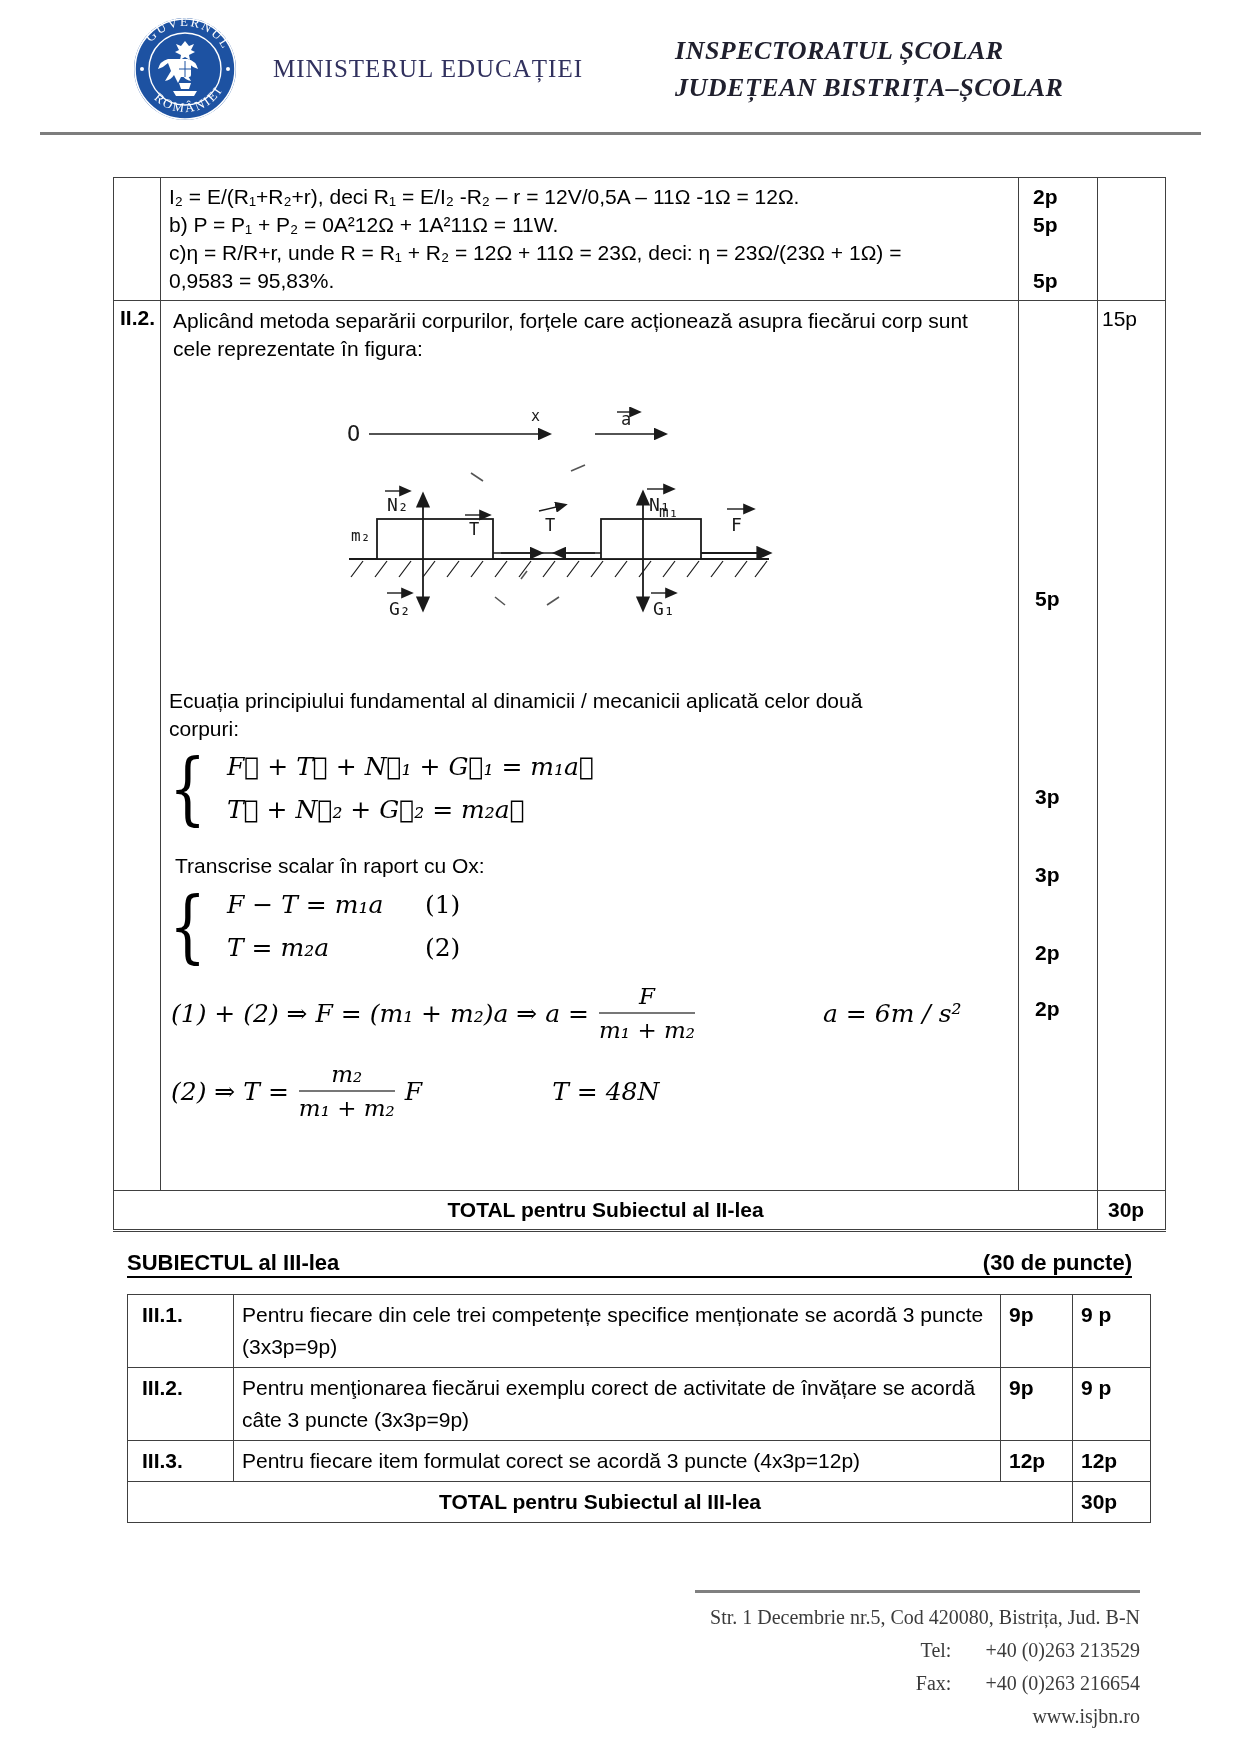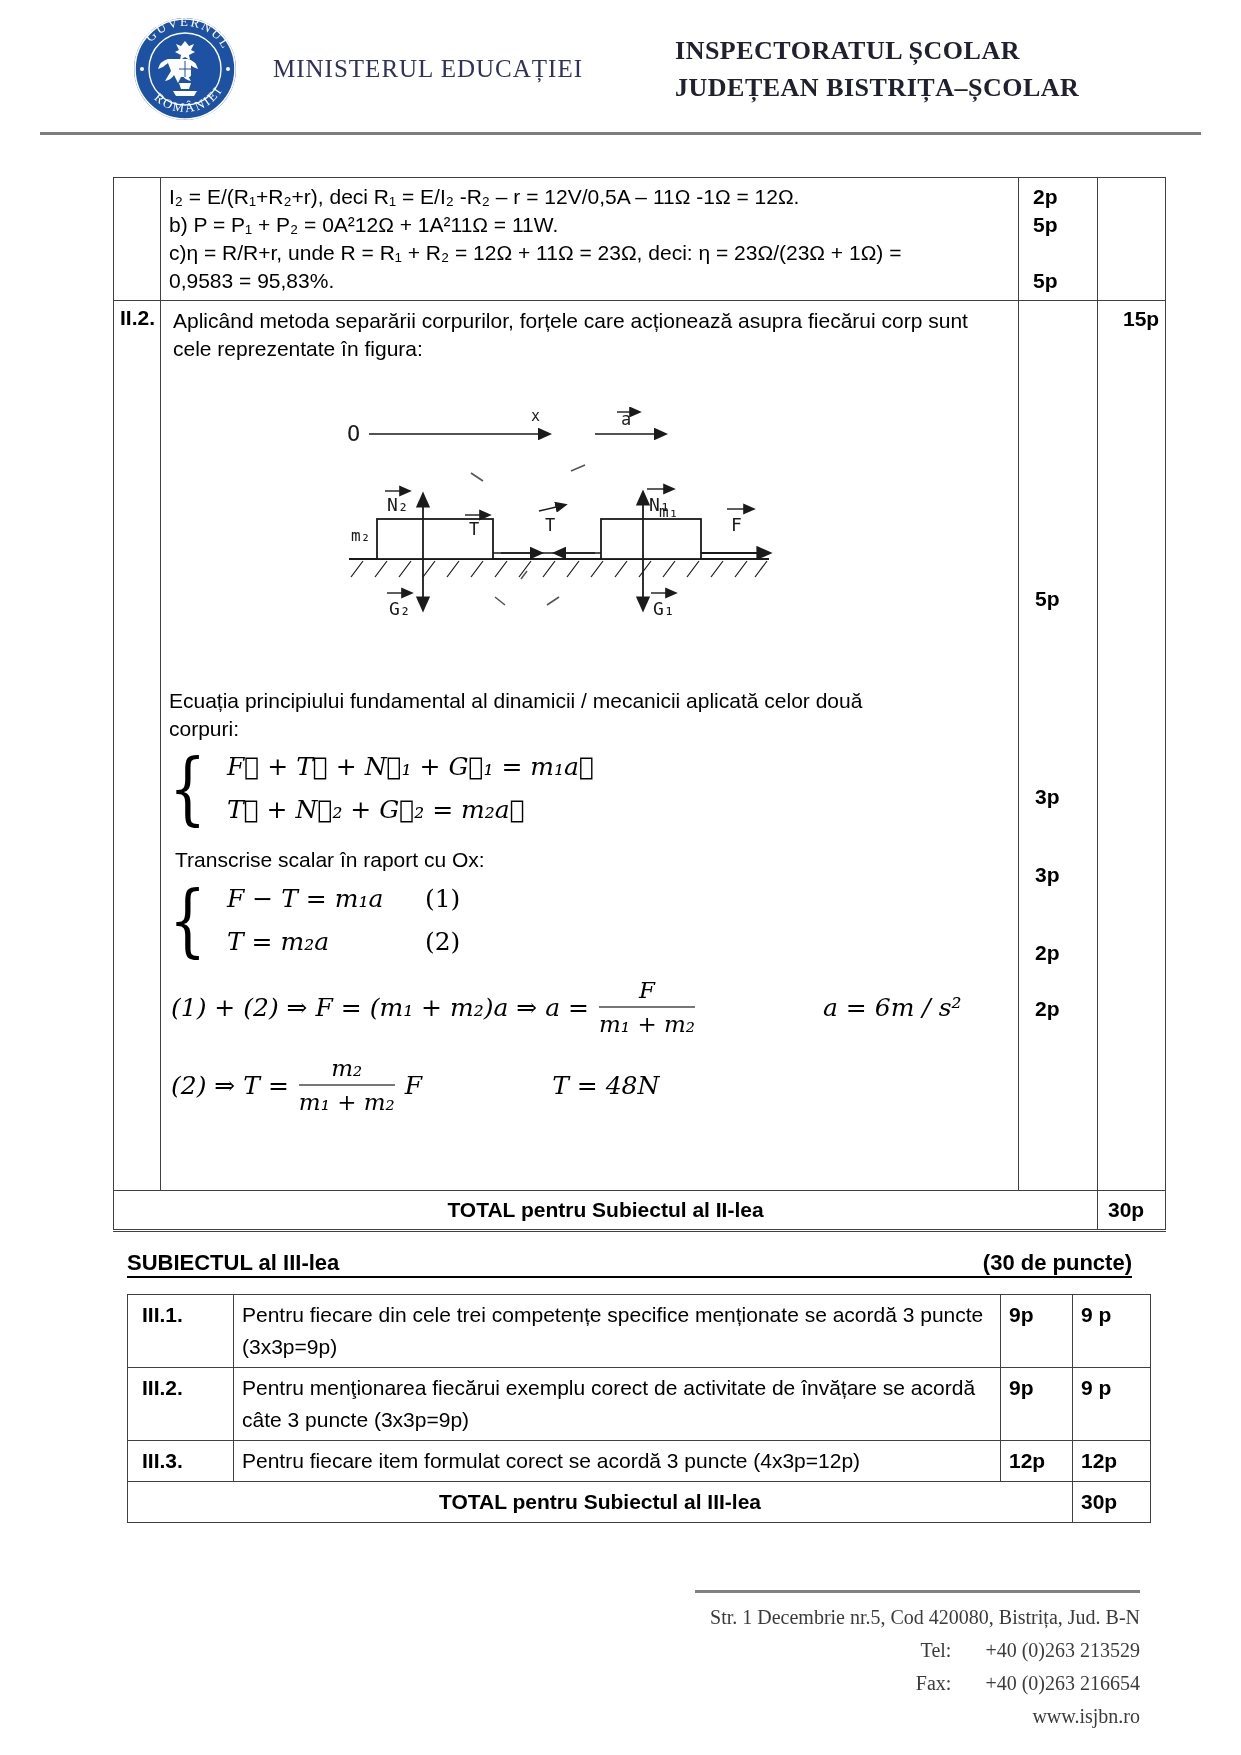--- a/index.html
+++ b/index.html
@@ -13,56 +13,57 @@
   .header { display:flex; align-items:center; height:128px; padding-top:10px; }
   .logo-wrap { margin-left:133px; width:104px; height:104px; flex:0 0 auto; }
   .ministry {
     margin-left:36px; font-family:"Liberation Serif", serif;
     font-size:25px; letter-spacing:1px; color:#31315e;
   }
   .inspectorate {
     margin-left:92px; font-family:"Liberation Serif", serif;
     font-weight:bold; font-size:26px; color:#20202e; letter-spacing:0.5px;
     line-height:37px;
+    font-style:italic;
   }
   .inspectorate .l2 { padding-left:0px; }
   .header-rule { margin:4px 40px 0 40px; border-top:3px solid #7d7d7d; }
 
   
   .tbl1 { margin:42px 0 0 113px; border-collapse:collapse; table-layout:fixed; width:1052px;
           font-size:21px; }
   .tbl1 td { border:1.5px solid #404040; vertical-align:top; }
   .tbl1 .c-id   { width:47px; }
   .tbl1 .c-body { width:858px; }
   .tbl1 .c-pts  { width:79px; }
   .tbl1 .c-tot  { width:68px; }
   .cell-pad { padding:5px 8px; }
   .line { line-height:28px; white-space:nowrap; }
   .pts-stack { padding:5px 0 0 14px; font-weight:bold; }
   .pts-stack div { line-height:28px; min-height:28px; }
   .id-cell { font-weight:bold; padding:5px 0 0 6px; }
   .row2-pts { position:relative; }
   .row2-pts span { position:absolute; left:16px; font-weight:bold; }
   .row2-tot { position:relative; }
-  .row2-tot span { position:absolute; left:25px; top:6px; font-weight:bold; }
+  .row2-tot span { position:absolute; left:4px; top:6px; font-weight:normal; }
   .total-row td { height:40px; vertical-align:middle; }
   .total-label { text-align:center; font-weight:bold; }
   .total-pts { font-weight:bold; padding-left:10px; }
   .tbl1 tr:last-child td { border-bottom:3px double #404040; }
 
   
   .intro { padding:6px 6px 0 12px; line-height:28px; }
   .fig-wrap { margin:44px 0 60px 182px; }
   .eq-head { padding-left:8px; line-height:28px; width:740px; }
   .math { font-family:"DejaVu Serif", serif; font-style:italic; }
   .sys { display:flex; align-items:center; margin:2px 0 0 8px; }
   .brace { font-family:"DejaVu Serif", serif; font-style:normal; font-weight:400;
            font-size:78px; line-height:86px; transform:scaleX(0.75); transform-origin:left center; width:22px; }
   .sys-lines { font-size:25px; line-height:43px;margin-left:36px; }
-  .scalar-head { padding-left:14px; line-height:30px; margin-top:14px; }
+  .scalar-head { padding-left:14px; line-height:30px; margin-top:20px; }
   .sys2 .eq { display:inline-block; width:190px; }
   .tag { font-style:normal; font-family:"DejaVu Serif", serif; }
   .deriv { display:flex; align-items:center; font-size:25px; margin:14px 0 0 10px; }
   .frac { display:inline-block; text-align:center; vertical-align:middle; margin:0 10px; font-size:23px; }
   .frac .num { padding:0 10px 3px 10px; border-bottom:2px solid #777; line-height:26px; }
   .frac .den { padding-top:3px; line-height:26px; }
   .deriv .result { margin-left:118px; }
   .deriv2 { margin-top:18px; }
   .deriv2 .result { margin-left:130px; }
 

